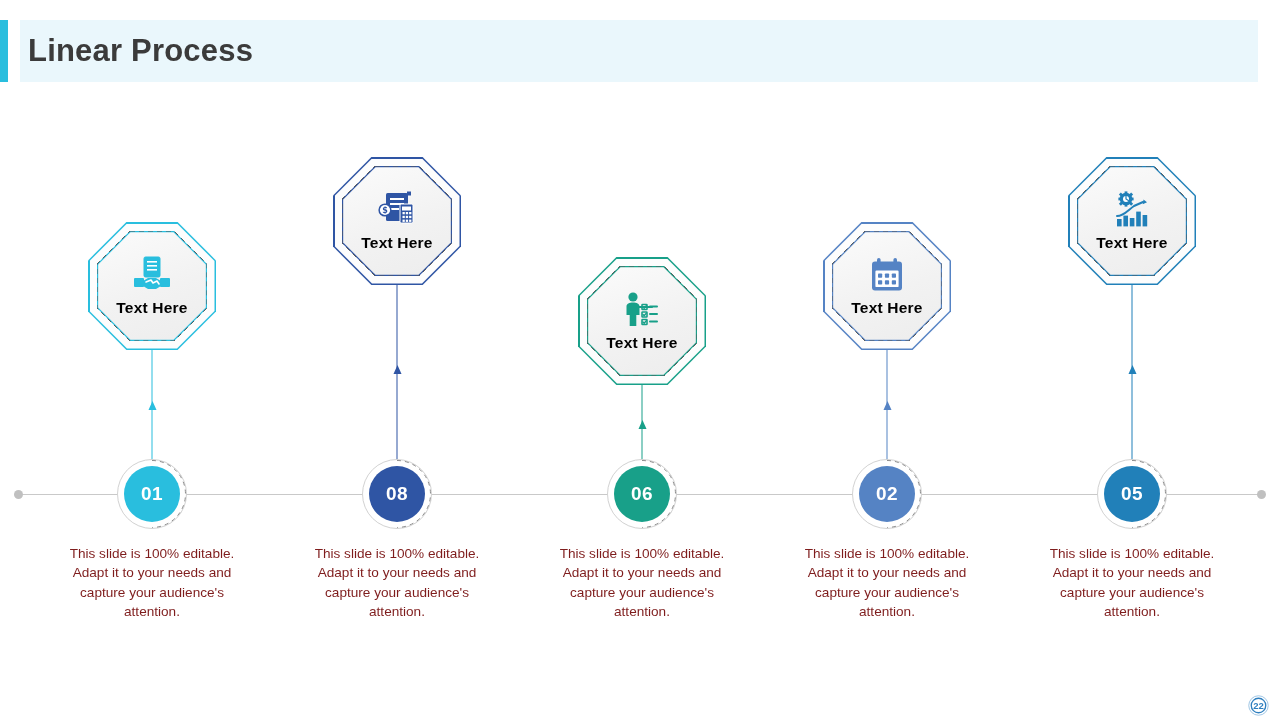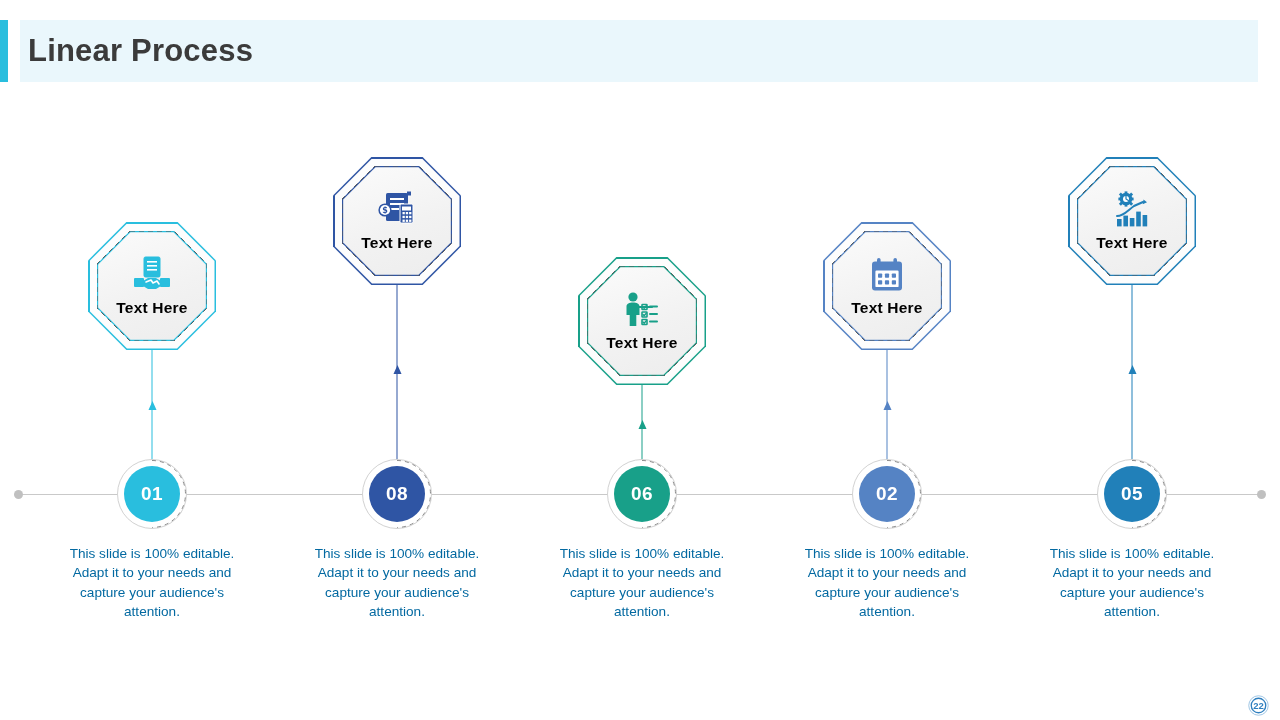--- a/index.html
+++ b/index.html
@@ -123,21 +123,21 @@
   }
   .circle-num {
     font-size: 19px; font-weight: bold; color: #ffffff; letter-spacing: .5px;
   }
 
   
   .desc {
     position: absolute; left: 50%; top: 544px;
     transform: translateX(-50%);
     width: 200px; text-align: center;
-    font-size: 13.6px; line-height: 19.4px; color: #0369a1;
+    font-size: 13.6px; line-height: 19.4px; color: #7f1d1d;
   }
 
   
   .page-badge {
     position: absolute; left: 1248px; top: 695px;
     width: 21px; height: 21px;
   }
   .page-badge svg { width: 100%; height: 100%; display: block; }
   .page-badge-num {
     position: absolute; inset: 0;

